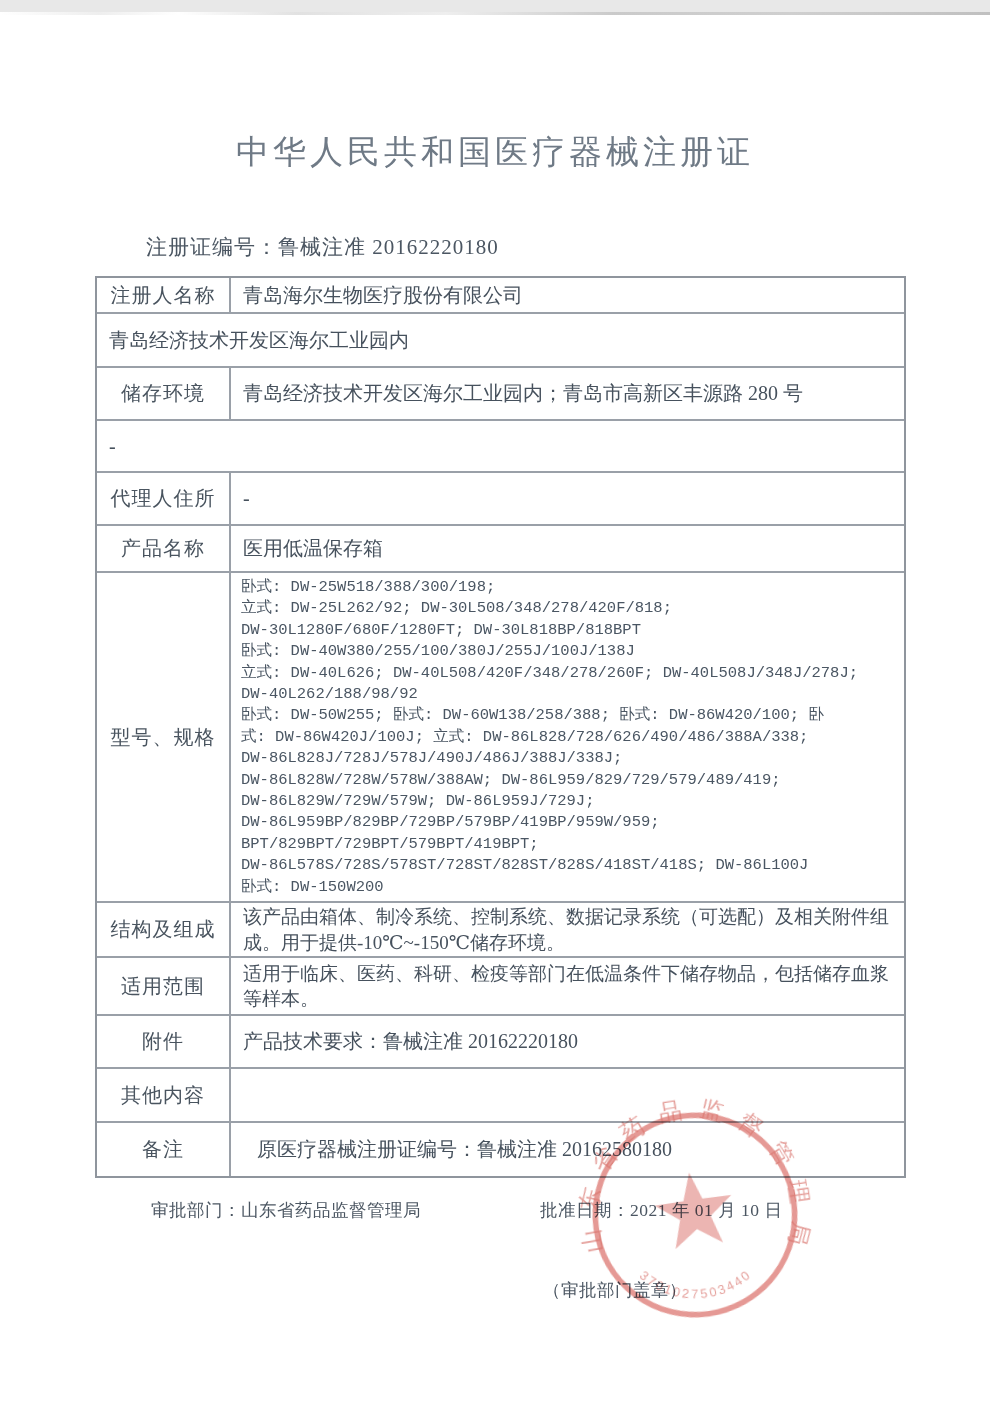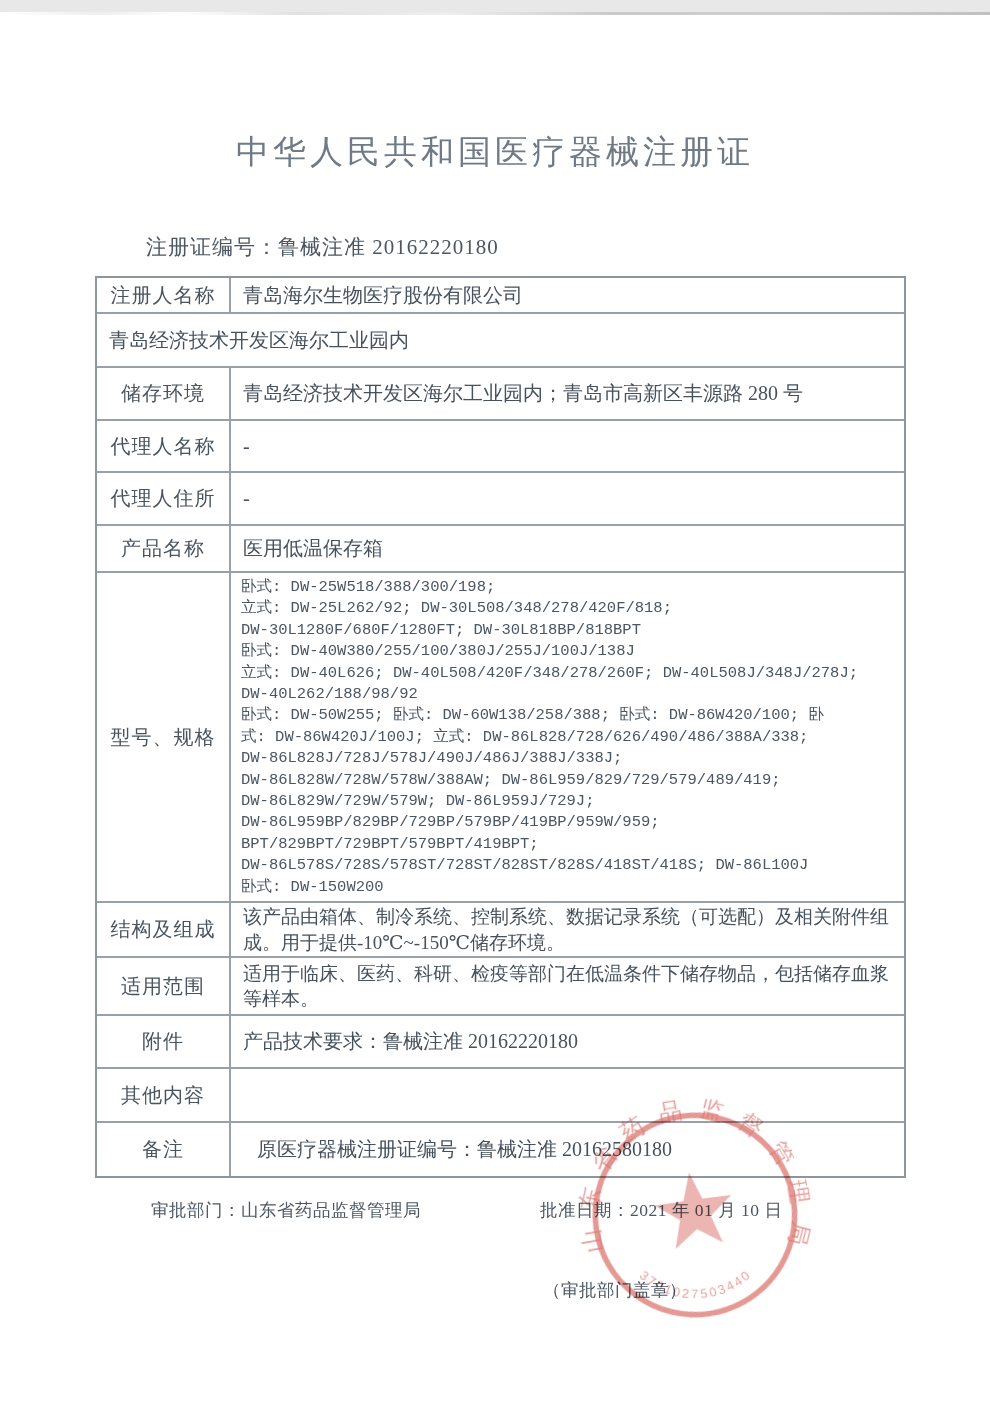--- a/index.html
+++ b/index.html
@@ -95,21 +95,20 @@
     <div class="trow" style="height:54px">
       <div class="tvalue">青岛经济技术开发区海尔工业园内</div>
     </div>
 
     <div class="trow" style="height:53px">
       <div class="tlabel">储存环境</div>
       <div class="tvalue">青岛经济技术开发区海尔工业园内；青岛市高新区丰源路 280 号</div>
     </div>
 
     <div class="trow" style="height:52px">
-      <div class="tlabel">代理人名称</div>
       <div class="tvalue">-</div>
     </div>
 
     <div class="trow" style="height:53px">
       <div class="tlabel">代理人住所</div>
       <div class="tvalue">-</div>
     </div>
 
     <div class="trow" style="height:47px">
       <div class="tlabel">产品名称</div>

